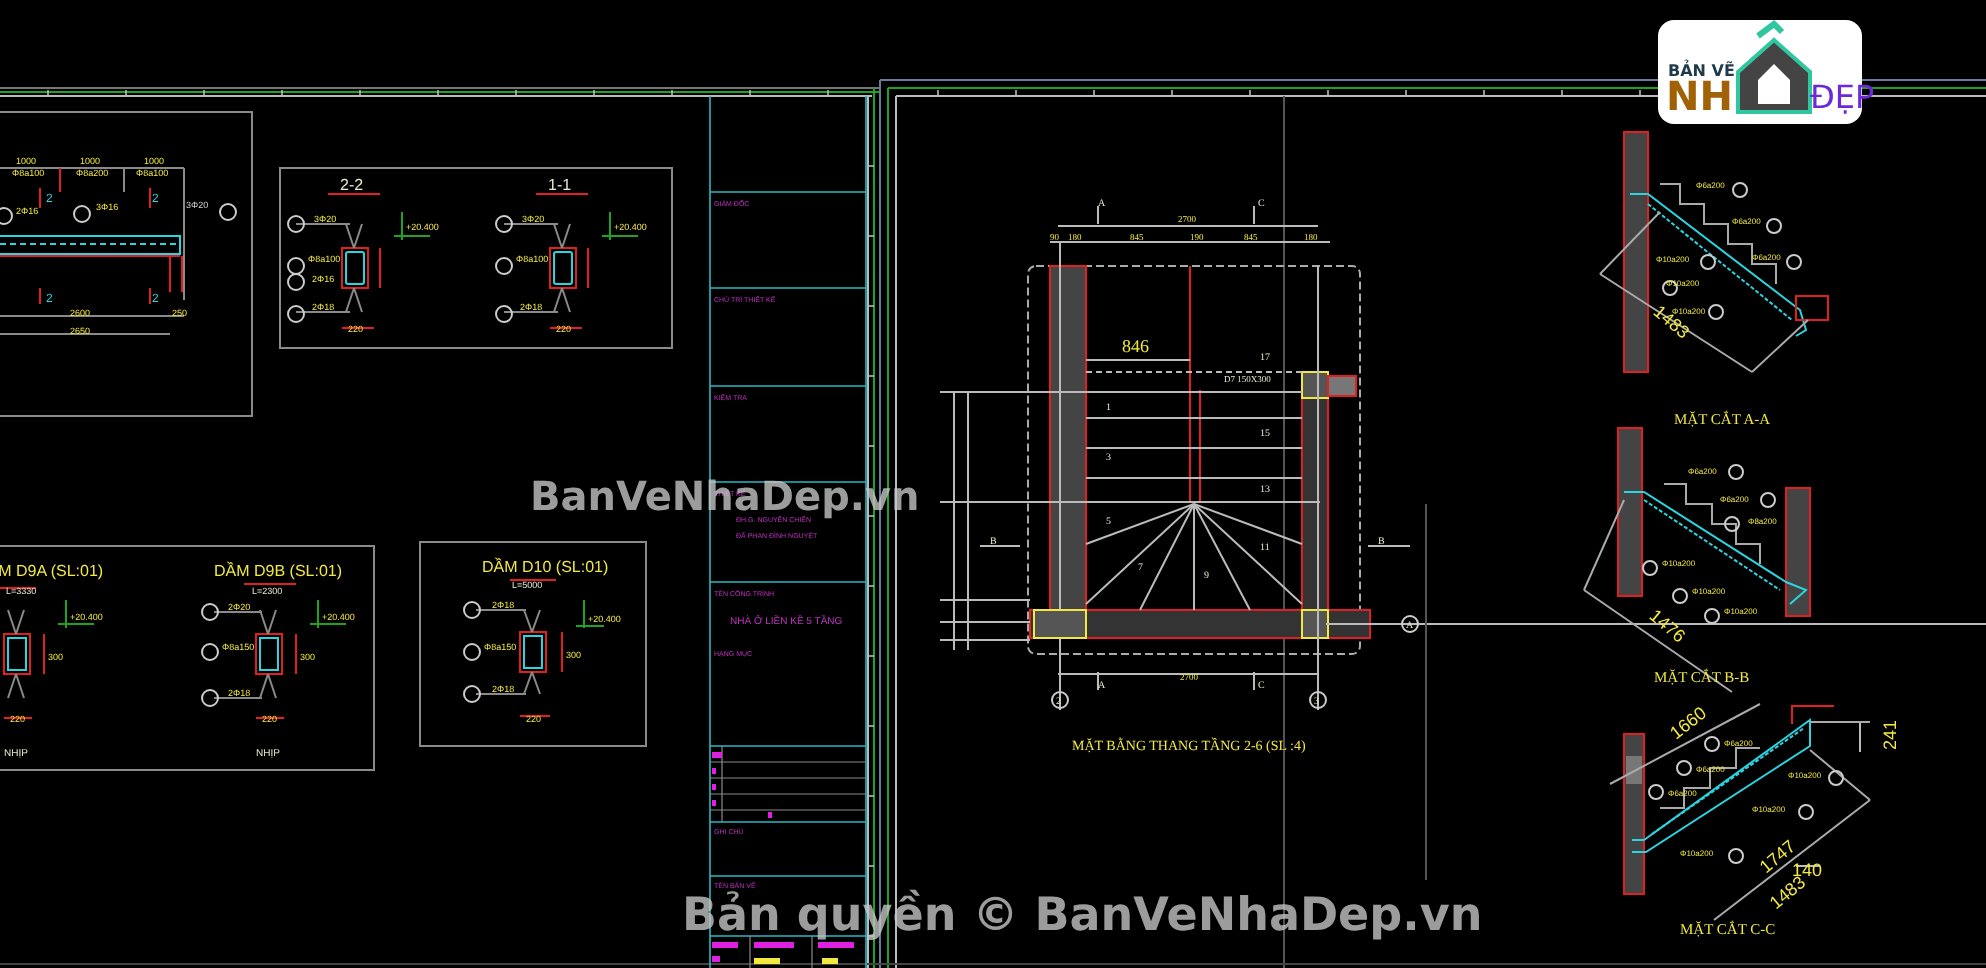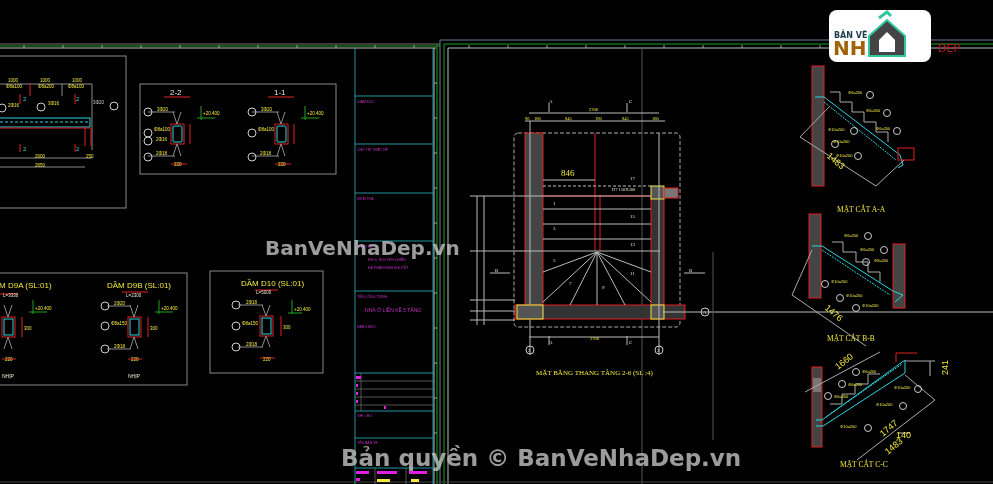--- a/index.html
+++ b/index.html
@@ -4,21 +4,21 @@
 <style>
   html,body{margin:0;padding:0;background:#000;}
   body{width:993px;height:484px;position:relative;overflow:hidden;font-family:"Liberation Sans",sans-serif;}
   svg{position:absolute;left:0;top:0;}
   .t{font-family:"Liberation Sans",sans-serif;}
   .ts{font-family:"Liberation Serif",serif;}
   .wm{position:absolute;color:rgba(200,200,200,0.78);font-family:"DejaVu Sans",sans-serif;font-weight:bold;white-space:nowrap;letter-spacing:0px;}
   .logo{position:absolute;left:829px;top:10px;width:102px;height:52px;background:#fff;border-radius:8px;}
   .logo-small{position:absolute;left:5px;top:21px;font-size:8px;font-weight:bold;color:#1f3a4a;font-family:"DejaVu Sans",sans-serif;}
   .logo-nh{position:absolute;left:4px;top:28px;font-size:20px;font-weight:bold;color:#a16207;font-family:"DejaVu Sans",sans-serif;line-height:20px;}
-  .logo-dep{position:absolute;left:76px;top:30px;font-size:11px;color:#b91c1c;font-family:"DejaVu Sans",sans-serif;line-height:18px;padding-left:33px;}
+  .logo-dep{position:absolute;left:76px;top:30px;font-size:16px;color:#6d28d9;font-family:"DejaVu Sans",sans-serif;line-height:18px;}
 </style>
 </head>
 <body>
 
 <svg width="993" height="484" viewBox="0 0 993 484">
 
   <g stroke-width="1" fill="none">
     <line x1="0" y1="44" x2="440" y2="44" stroke="#777"></line>
     <line x1="0" y1="46" x2="440" y2="46" stroke="#1fa31f"></line>
     <line x1="0" y1="48" x2="436" y2="48" stroke="#bbb"></line>

